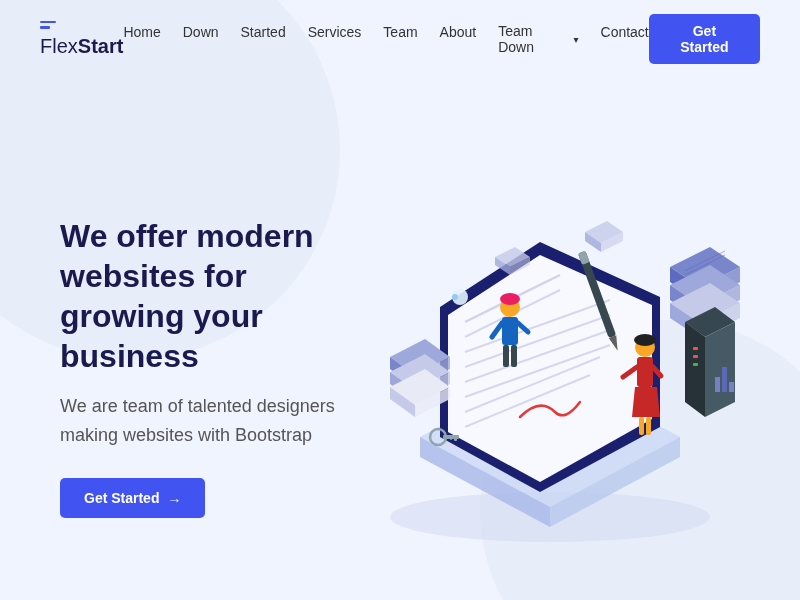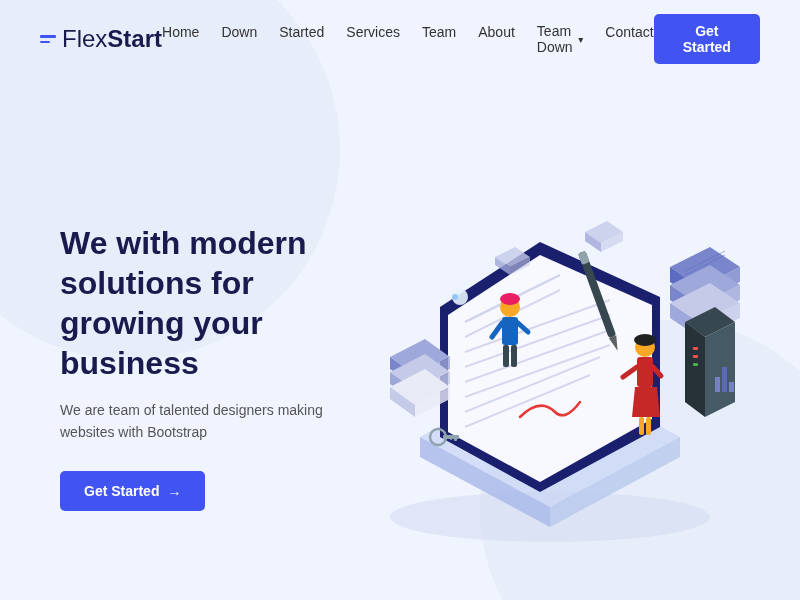--- a/index.html
+++ b/index.html
@@ -39,25 +39,25 @@
       position: relative;
       z-index: 10;
       display: flex;
       align-items: center;
       justify-content: space-between;
       padding: 14px 40px;
       background: transparent;
     }
     .logo {
       display: flex;
-      align-items: center;
       gap: 6px;
-      font-size: 24px;
+      font-size: 20px;
       font-weight: 700;
       color: #1a1a4e;
+      flex-direction: column;
     }
     .logo-icon {
       display: flex;
       flex-direction: column;
       gap: 3px;
     }
     .logo-icon span {
       display: block;
       background: #4154f1;
       border-radius: 1px;
@@ -109,21 +109,21 @@
       max-width: 340px;
     }
     .hero-title {
       font-size: 32px;
       font-weight: 800;
       color: #1a1a4e;
       line-height: 1.25;
       margin-bottom: 16px;
     }
     .hero-subtitle {
-      font-size: 14px;
+      font-size: 18px;
       color: #555;
       line-height: 1.6;
       margin-bottom: 28px;
     }
     .btn-get-started-hero {
       background: #4154f1;
       color: #fff;
       border: none;
       padding: 12px 24px;
       border-radius: 5px;
@@ -178,21 +178,21 @@
       </div>
     </li>
     <li><a href="#">Contact</a></li>
   </ul>
 
   <button class="btn-get-started-nav">Get Started</button>
 </nav>
 
 <section class="hero">
   <div class="hero-text">
-    <h1 class="hero-title">We with modern solutions for growing your business</h1>
+    <h1 class="hero-title">We offer modern websites for growing your business</h1>
     <p class="hero-subtitle">We are team of talented designers making websites with Bootstrap</p>
     <button class="btn-get-started-hero">
       <span>Get Started</span>
       <span>→</span>
     </button>
   </div>
 
   <div class="hero-illustration">
     <svg class="hero-svg" viewBox="0 0 420 480" xmlns="http://www.w3.org/2000/svg">
 

